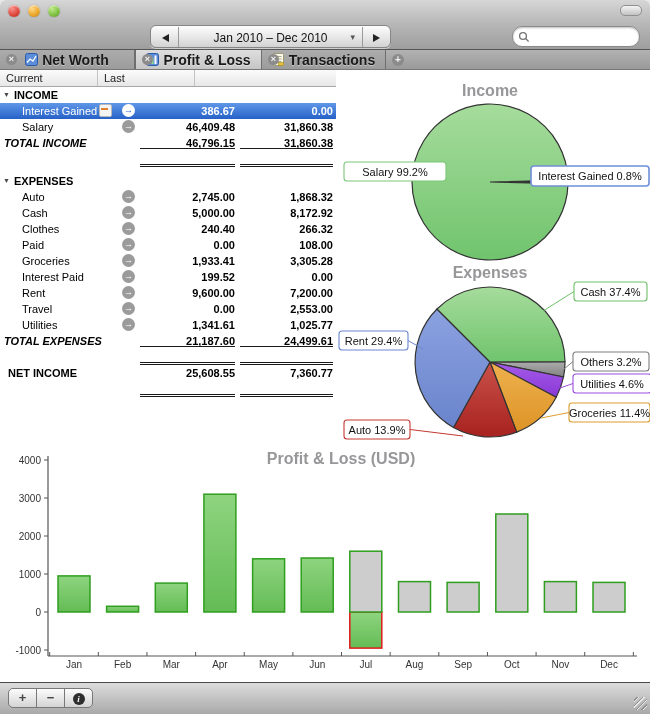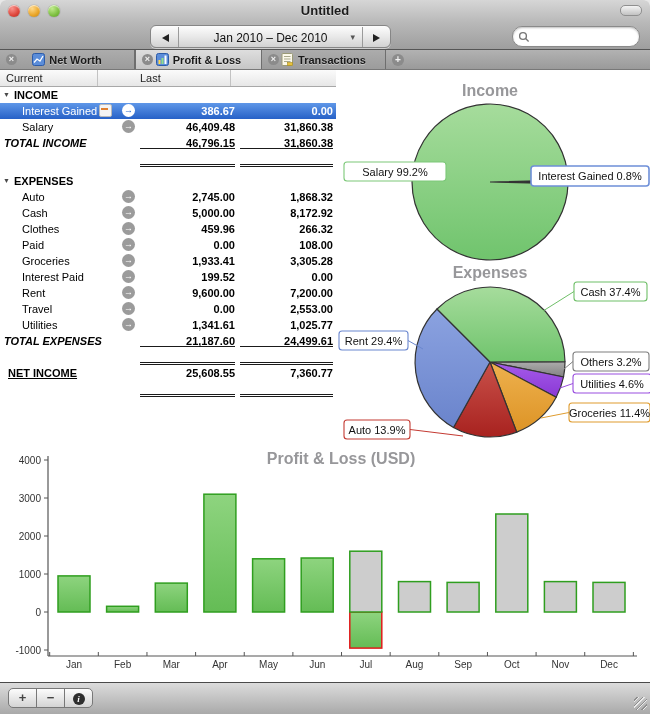--- a/index.html
+++ b/index.html
@@ -27,41 +27,41 @@
   .tri-l{width:0;height:0;border-top:4px solid transparent;border-bottom:4px solid transparent;border-right:7px solid #222;}
   .tri-r{width:0;height:0;border-top:4px solid transparent;border-bottom:4px solid transparent;border-left:7px solid #222;}
   .search{position:absolute;right:10px;top:4px;width:126px;height:19px;border-radius:10px;background:#fff;border:1px solid #8a8a8a;box-shadow:inset 0 1px 2px rgba(0,0,0,.25);display:flex;align-items:center;}
   .mag{margin-left:5px;flex:0 0 auto;}
   .sinput{flex:1;border:none;outline:none;background:transparent;font-size:11px;height:15px;min-width:10px;padding:0 6px 0 3px;}
   
   .tabbar{position:absolute;top:50px;left:0;width:650px;height:20px;background:linear-gradient(#b2b2b2,#9a9a9a);border-bottom:1px solid #787878;box-sizing:border-box;display:flex;align-items:stretch;}
   .tab{position:relative;display:flex;align-items:center;justify-content:center;gap:4px;border-right:1px solid #6e6e6e;background:linear-gradient(#acacac,#9c9c9c);}
   .tab.active{background:linear-gradient(#dedede,#c6c6c6);border-left:1px solid #6e6e6e;}
   .tab .tclose{position:absolute;left:6px;top:4px;width:11px;height:11px;border-radius:50%;background:#8b8b8b;color:#f2f2f2;font-size:9px;line-height:11px;text-align:center;font-weight:bold;}
-  .tab .tlabel{font-size:11px;font-weight:bold;color:#1a1a1a;text-shadow:0 1px 0 rgba(255,255,255,.4);}
+  .tab .tlabel{font-size:14px;font-weight:bold;color:#1a1a1a;text-shadow:0 1px 0 rgba(255,255,255,.4);}
   .tab .ticon{display:inline-flex;}
   .tadd{align-self:center;margin-left:6px;width:12px;height:12px;border-radius:50%;background:#8b8b8b;color:#f2f2f2;font-size:10px;line-height:12px;text-align:center;font-weight:bold;}
   
   .content{position:absolute;top:70px;left:0;width:650px;height:612px;background:#fff;}
   #charts{position:absolute;left:0;top:0;z-index:1;}
   #charts text{font-family:"Liberation Sans","DejaVu Sans",sans-serif;}
   #charts .ctitle{font-size:16px;font-weight:bold;fill:#97979a;}
   #charts .tick{font-size:10px;fill:#333;}
   #charts .plabel{font-size:11px;fill:#111;}
   
   #account-table{position:absolute;left:0;top:0;width:336px;z-index:2;}
   .t-head{display:flex;height:17px;background:linear-gradient(#fbfbfb,#e7e7e7);border-bottom:1px solid #a8a8a8;font-size:11px;line-height:16px;color:#222;box-sizing:border-box;}
   .t-head .hc{border-right:1px solid #c3c3c3;padding-left:6px;box-sizing:border-box;}
-  .hc.c0{width:140px;} .hc.c1{width:98px;} .hc.c2{width:97px;margin-left:36px;}
+  .hc.c0{width:140px;} .hc.c1{width:98px;} .hc.c2{width:97px;}
   .t-row{position:relative;height:16px;font-size:11px;line-height:16px;color:#000;}
   .t-row .nm{display:inline-block;padding-left:22px;white-space:nowrap;}
   .t-row.sec .tri{position:absolute;left:3px;top:0;font-size:7px;color:#4a4a4a;}
   .t-row.sec .nm{padding-left:14px;font-weight:bold;}
   .t-row.tot .nm{padding-left:4px;font-weight:bold;font-style:italic;}
-  .t-row.net .nm{padding-left:8px;font-weight:bold;text-decoration:underline;}
+  .t-row.net .nm{padding-left:8px;font-weight:bold;}
   .arr{position:absolute;left:122px;top:1px;width:13px;height:13px;border-radius:7px;background:#9b9b9b;color:#fff;text-align:center;line-height:12px;font-size:9px;font-weight:bold;}
   .val{position:absolute;top:0;height:29px;text-align:right;font-weight:bold;box-sizing:content-box;}
   .val.cur{left:140px;width:95px;}
   .val.last{left:240px;width:93px;}
   .ul{border-bottom:1px solid #1a1a1a;}
   .dbl{border-bottom:3px double #1a1a1a;}
   .t-row.sel{background:linear-gradient(#5f97e8,#2761c7);color:#fff;text-decoration:underline;}
   .t-row.sel .val{color:#fff;}
   .t-row.sel .arr{background:#fff;color:#2e6bd0;}
   .badge{display:inline-block;width:11px;height:11px;background:#f4f4f4;border:1px solid #b9b9b9;border-radius:2px;vertical-align:-2px;margin-left:2px;position:relative;}
@@ -83,21 +83,20 @@
 
 <div class="window">
 
   <div class="chrome">
     <div class="titlebar">
       <div class="lights">
         <span class="light red"></span>
         <span class="light yellow"></span>
         <span class="light green"></span>
       </div>
-      <div class="wtitle">Untitled</div>
       <span class="pill"></span>
     </div>
     <div class="toolbar">
       <div class="datectl">
         <button class="seg segl">
             <span class="tri-l"></span>
           </button>
         <div class="seg segm">
           <span>Jan 2010 – Dec 2010</span>
           <span class="caret">▾</span>
@@ -279,21 +278,21 @@
           <div class="hc c2">Last</div>
         </div>
         <div class="t-row sec"><span class="tri">▼</span><span class="nm">INCOME</span></div>
         <div class="t-row acct sel"><span class="nm">Interest Gained</span><span class="badge"></span><span class="arr">→</span><span class="val cur">386.67</span><span class="val last">0.00</span></div>
         <div class="t-row acct"><span class="nm">Salary</span><span class="arr">→</span><span class="val cur ul">46,409.48</span><span class="val last ul">31,860.38</span></div>
         <div class="t-row tot"><span class="nm">TOTAL INCOME</span><span class="val cur dbl">46,796.15</span><span class="val last dbl">31,860.38</span></div>
         <div class="g22"></div>
         <div class="t-row sec"><span class="tri">▼</span><span class="nm">EXPENSES</span></div>
         <div class="t-row acct"><span class="nm">Auto</span><span class="arr">→</span><span class="val cur">2,745.00</span><span class="val last">1,868.32</span></div>
         <div class="t-row acct"><span class="nm">Cash</span><span class="arr">→</span><span class="val cur">5,000.00</span><span class="val last">8,172.92</span></div>
-        <div class="t-row acct"><span class="nm">Clothes</span><span class="arr">→</span><span class="val cur">459.96</span><span class="val last">266.32</span></div>
+        <div class="t-row acct"><span class="nm">Clothes</span><span class="arr">→</span><span class="val cur">240.40</span><span class="val last">266.32</span></div>
         <div class="t-row acct"><span class="nm">Paid</span><span class="arr">→</span><span class="val cur">0.00</span><span class="val last">108.00</span></div>
         <div class="t-row acct"><span class="nm">Groceries</span><span class="arr">→</span><span class="val cur">1,933.41</span><span class="val last">3,305.28</span></div>
         <div class="t-row acct"><span class="nm">Interest Paid</span><span class="arr">→</span><span class="val cur">199.52</span><span class="val last">0.00</span></div>
         <div class="t-row acct"><span class="nm">Rent</span><span class="arr">→</span><span class="val cur">9,600.00</span><span class="val last">7,200.00</span></div>
         <div class="t-row acct"><span class="nm">Travel</span><span class="arr">→</span><span class="val cur">0.00</span><span class="val last">2,553.00</span></div>
         <div class="t-row acct"><span class="nm">Utilities</span><span class="arr">→</span><span class="val cur ul">1,341.61</span><span class="val last ul">1,025.77</span></div>
         <div class="t-row tot"><span class="nm">TOTAL EXPENSES</span><span class="val cur dbl">21,187.60</span><span class="val last dbl">24,499.61</span></div>
         <div class="g16"></div>
         <div class="t-row net"><span class="nm">NET INCOME</span><span class="val cur dbl">25,608.55</span><span class="val last dbl">7,360.77</span></div>
       </div>

